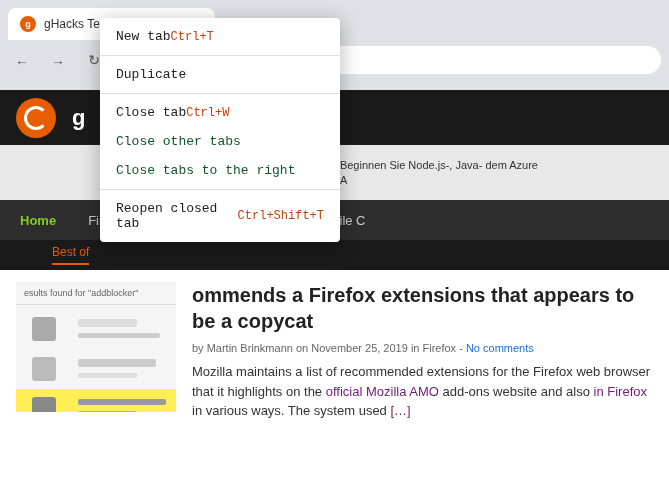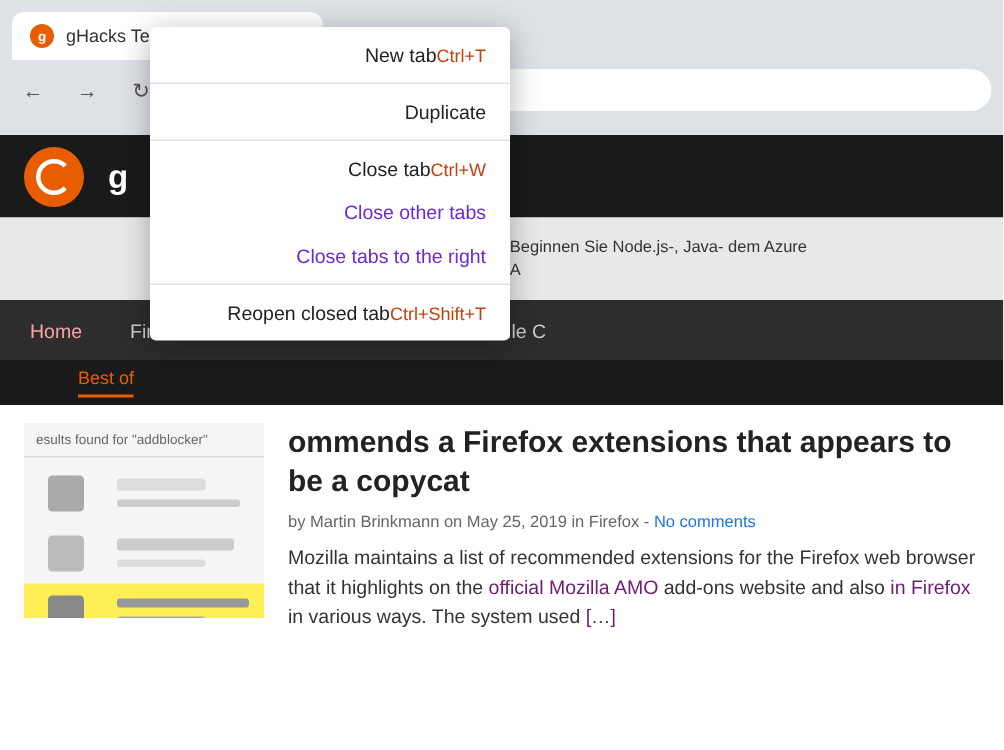--- a/index.html
+++ b/index.html
@@ -173,22 +173,22 @@
     .nav-item {
       color: #ccc;
       font-size: 13px;
       cursor: pointer;
       padding: 0 4px;
       height: 100%;
       display: flex;
       align-items: center;
     }
     .nav-item.active {
-      color: #fca5a5;
-      font-weight: normal;
+      color: #84cc16;
+      font-weight: bold;
     }
     .nav-item.highlight {
       color: #fff;
     }
 
     
     .site-subnav {
       background: #1a1a1a;
       height: 30px;
       display: flex;
@@ -280,28 +280,29 @@
       width: 240px;
       background: #fff;
       border-radius: 4px;
       box-shadow: 0 4px 20px rgba(0,0,0,0.3);
       z-index: 1000;
       padding: 4px 0;
       font-size: 13px;
     }
     .menu-item {
       display: flex;
-      justify-content: flex-end;
+      justify-content: flex-start;
       align-items: center;
       padding: 7px 16px;
       cursor: pointer;
       color: #222;
+      font-family: Liberation Mono, monospace;
     }
     .menu-item.disabled {
-      color: #6d28d9;
+      color: #14532d;
       cursor: default;
     }
     .menu-item-label { }
     .menu-item-shortcut {
       color: #c2410c;
       font-size: 12px;
     }
     .menu-divider {
       height: 1px;
       background: #e0e0e0;
@@ -418,21 +419,21 @@
           </div>
         </div>
       </div>
     </div>
 
     <div class="article-content">
       <div class="article-title">
         <span>ommends a Firefox extensions that appears to be a copycat</span>
       </div>
       <div class="article-meta">
-        <span>by Martin Brinkmann on May 25, 2019 in Firefox -</span>
+        <span>by Martin Brinkmann on November 25, 2019 in Firefox -</span>
         <a href="#">No comments</a>
       </div>
       <div class="article-excerpt">
         Mozilla maintains a list of recommended extensions for the Firefox web browser that it highlights on the <a href="#">official Mozilla AMO</a> add-ons website and also <a href="#">in Firefox</a> in various ways. The system used <a href="#">[…]</a>
       </div>
     </div>
   </div>
 </div>
 
 <div class="context-menu">

